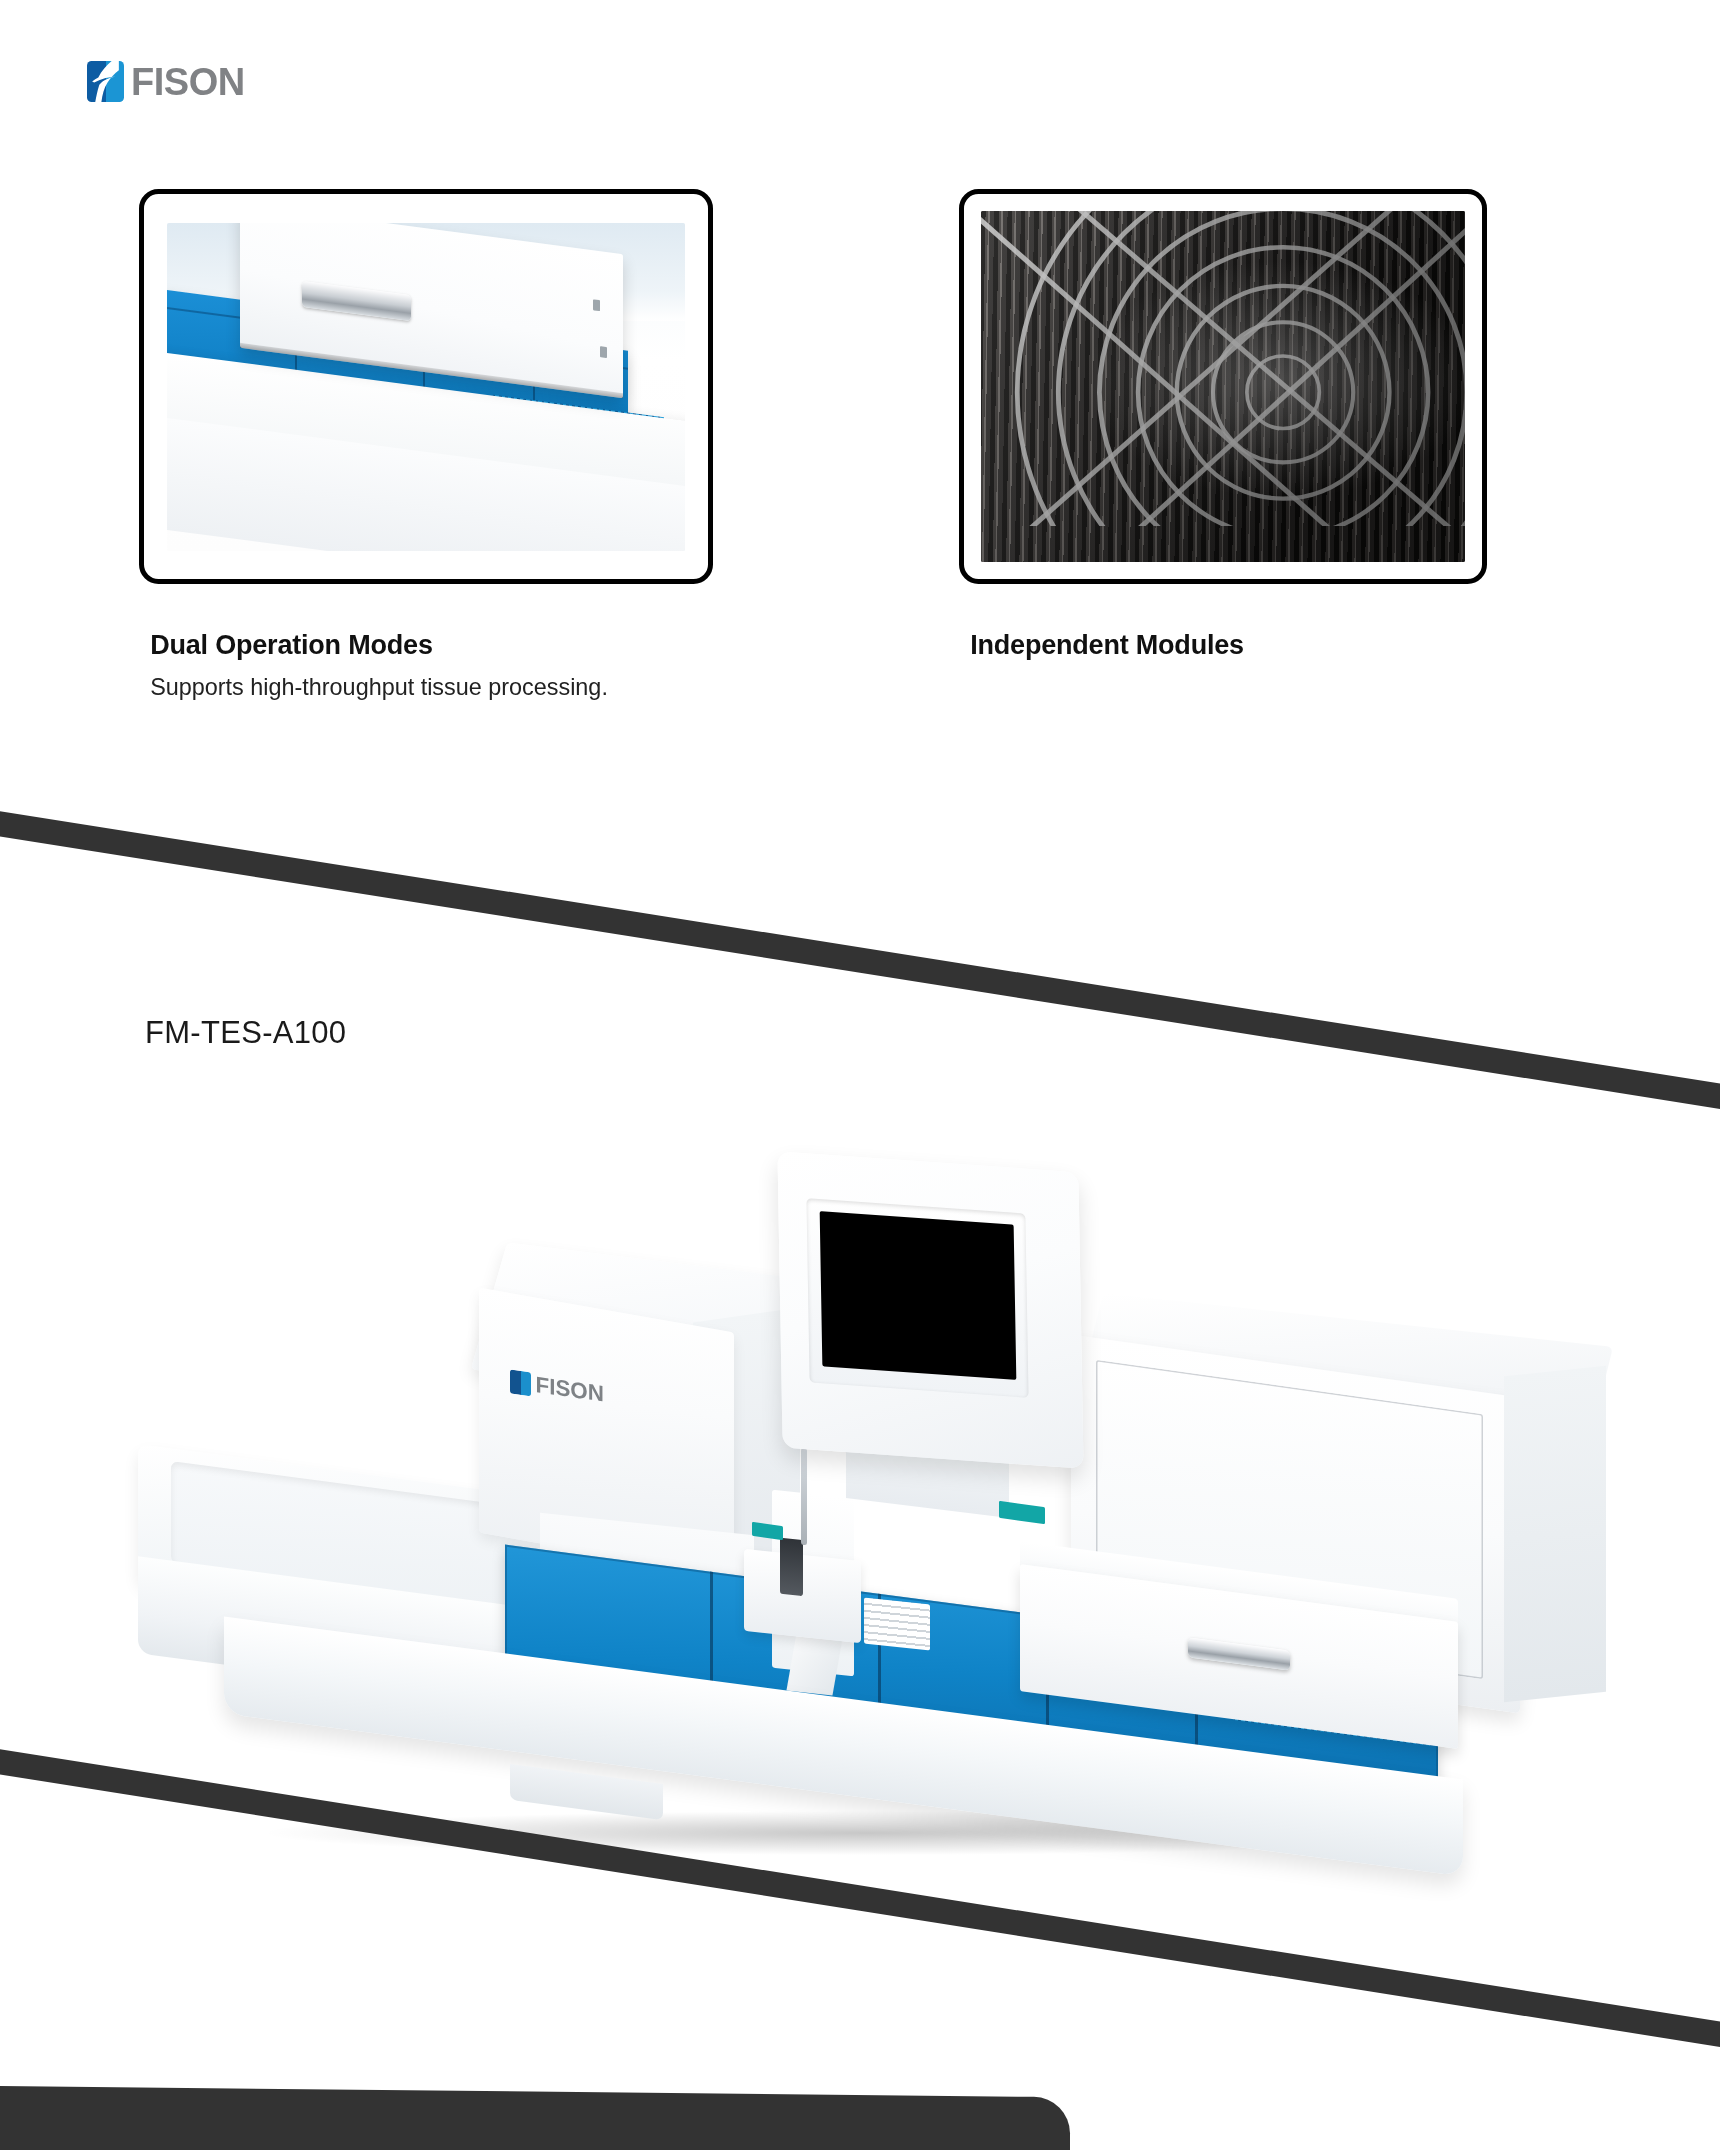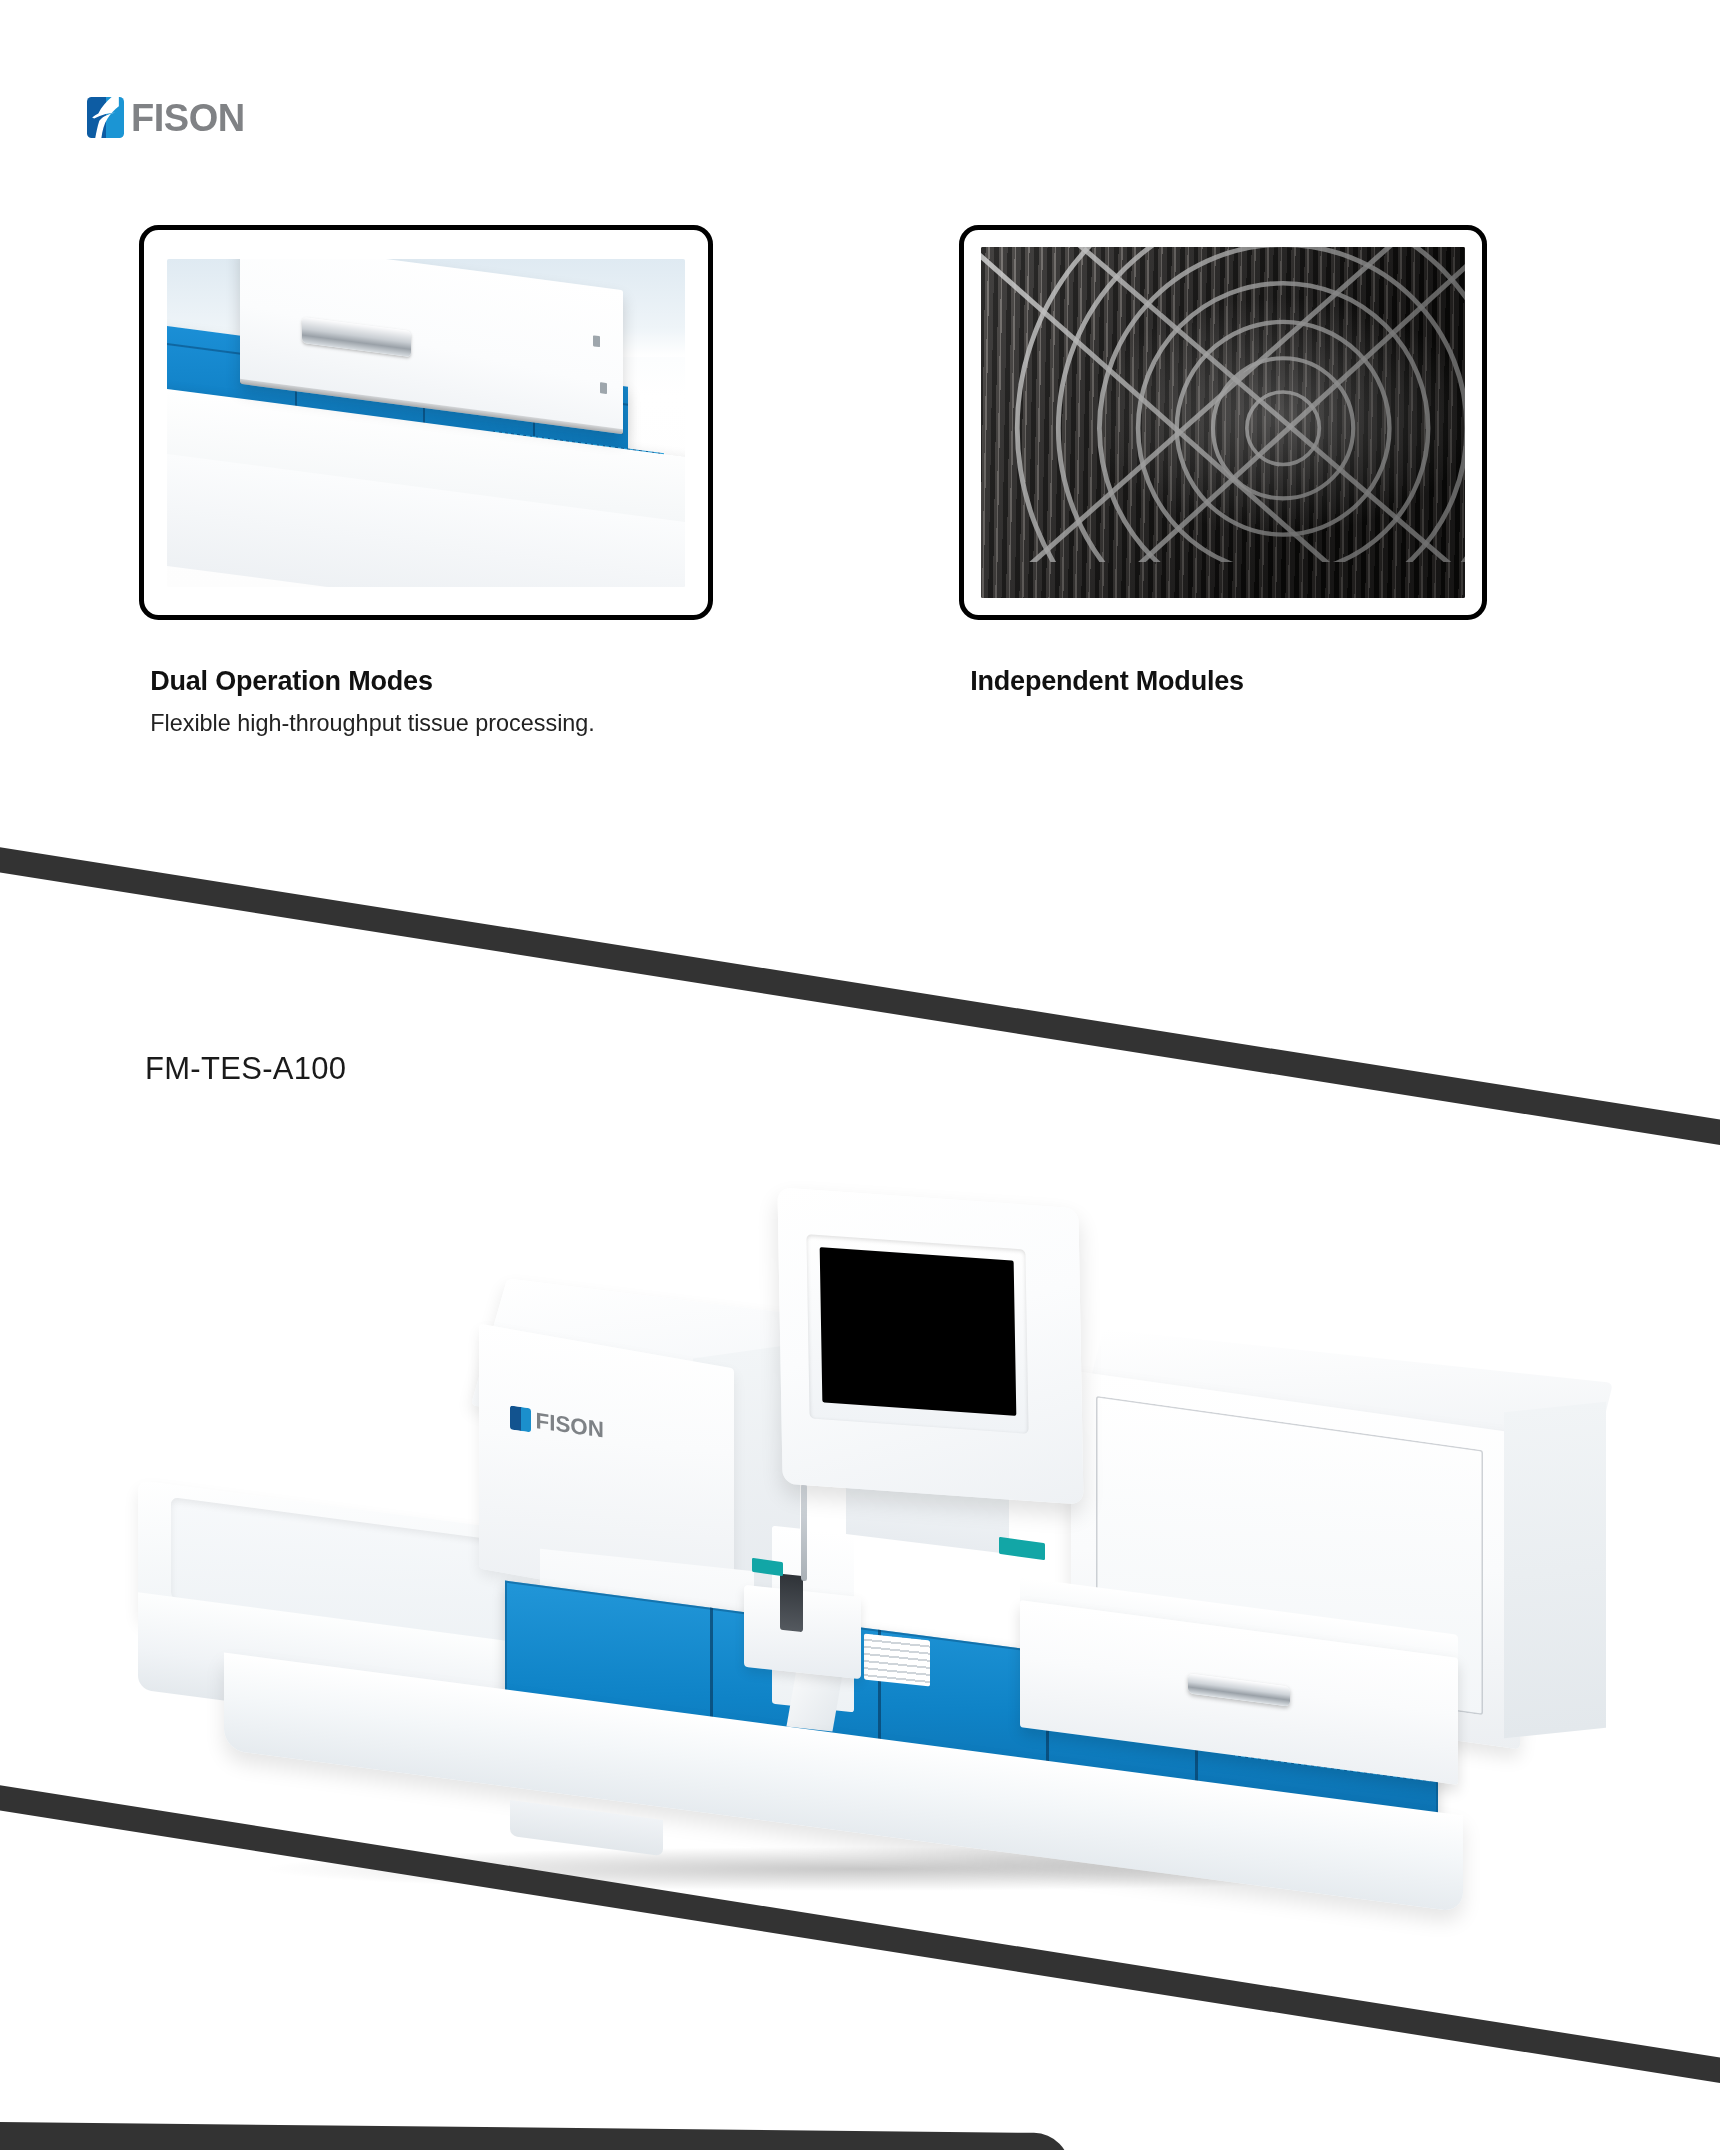--- a/index.html
+++ b/index.html
@@ -1,21 +1,21 @@
 <!DOCTYPE html>
 <html style="font-size:8.2px"><head>
 <meta charset="utf-8">
 <style>
   html,body{margin:0;padding:0;background:#ffffff;}
   body{
     width:1720px;height:2151px;position:relative;overflow:hidden;
     font-family:"Liberation Sans","DejaVu Sans",sans-serif;
     -webkit-font-smoothing:antialiased;
   }
-  .page{position:absolute;inset:0;background:#fff;overflow:hidden;margin-top:36px;}
+  .page{position:absolute;inset:0;background:#fff;overflow:hidden;}
 
   
   .brand{position:absolute;left:87px;top:61px;display:flex;align-items:center;gap:7.1px;}
   .brand-mark{width:37px;height:41px;border-radius:4.6px;overflow:hidden;position:relative;flex:none;}
   .brand-mark .lhalf{position:absolute;left:0;top:0;width:50%;height:100%;background:#0d5ca3;}
   .brand-mark .rhalf{position:absolute;right:0;top:0;width:50%;height:100%;background:#1b95d4;}
   .brand-mark svg{position:absolute;inset:0;}
   .brand-word{font-size:38px;font-weight:bold;color:#808285;letter-spacing:-0.5px;line-height:1;
     font-family:"Liberation Sans","DejaVu Sans",sans-serif;}
 
@@ -225,21 +225,21 @@
             <div class="basefront"></div>
             <div class="drawer">
               <div class="port" style="right:6%;top:34%"></div>
               <div class="port" style="right:4%;top:66%"></div>
             </div>
             <div class="handle"></div>
           </div>
         </div>
       </div>
       <div class="card-title">Dual Operation Modes</div>
-      <div class="card-desc">Flexible high-throughput tissue processing.</div>
+      <div class="card-desc">Supports high-throughput tissue processing.</div>
     </div>
 
     <div class="card c2">
       <div class="frame">
         <div class="inner">
           <div class="ill2">
             <div class="finsv"></div>
             <svg viewBox="0 0 400 260" preserveAspectRatio="none" aria-hidden="true">
               <g fill="none" stroke="#cfcfcf" stroke-opacity=".85">
                 <circle cx="250" cy="150" r="30" stroke-width="3"></circle>

